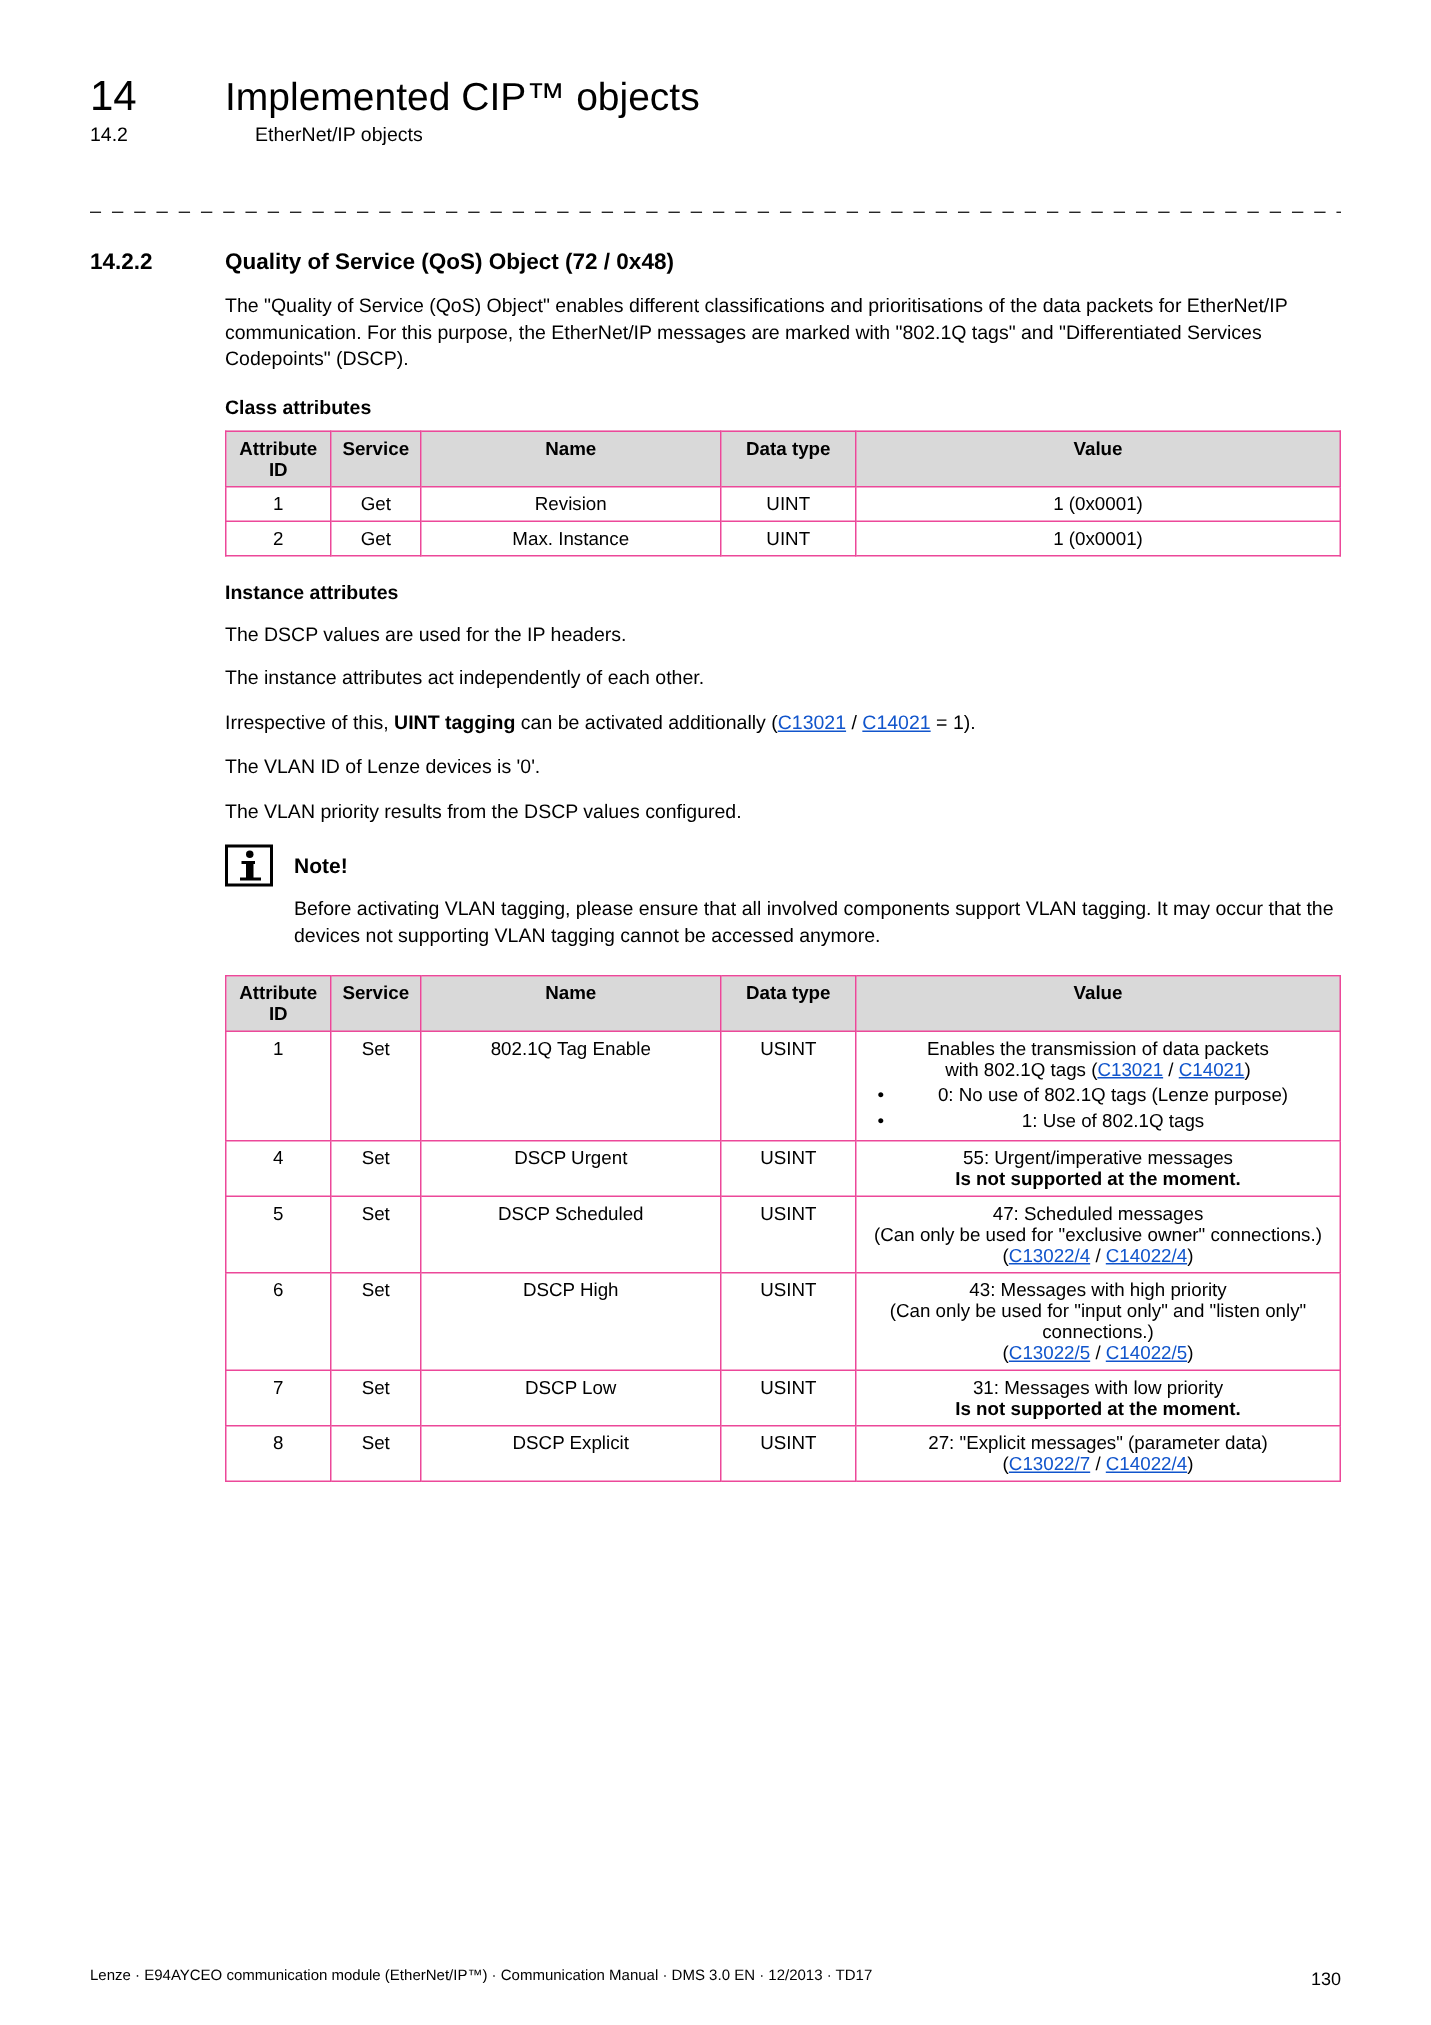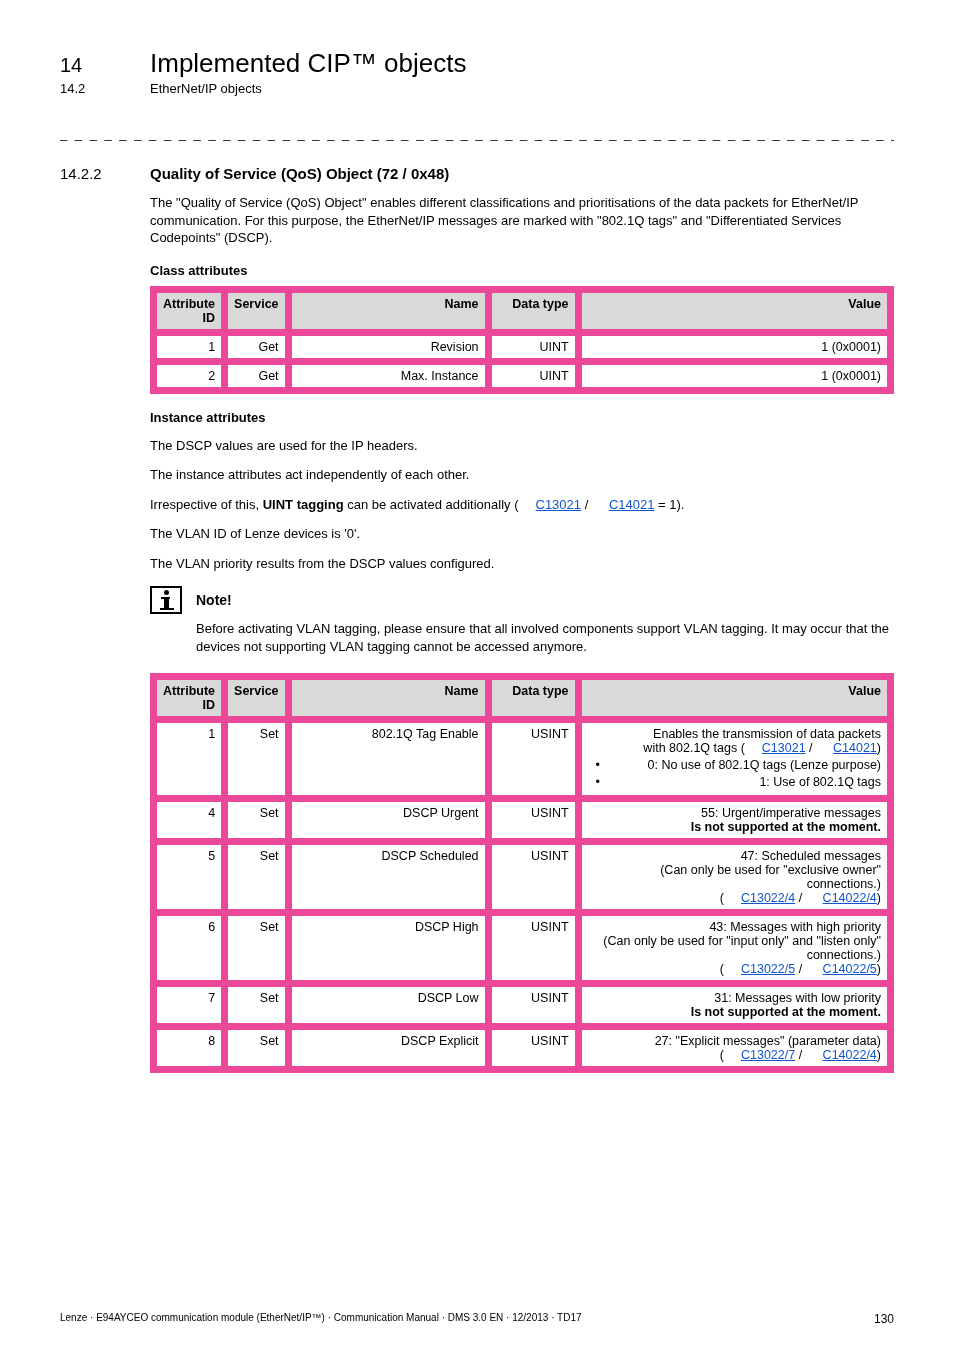--- a/index.html
+++ b/index.html
@@ -15,32 +15,33 @@
     min-height: 1350px;
     box-sizing: border-box;
     padding: 48px 60px 0 60px;
     position: relative;
   }
   .top-header {
     display: flex;
     align-items: baseline;
   }
   .top-header .chap-num {
-    font-size: 20px;
+    font-size: 28px;
     font-weight: 400;
     width: 90px;
   }
   .top-header .chap-title {
     font-size: 26px;
     font-weight: 400;
   }
   .sub-header {
     display: flex;
     align-items: baseline;
     margin-top: 2px;
+    gap: 20px;
   }
   .sub-header .sub-num {
     font-size: 13px;
     width: 90px;
   }
   .sub-header .sub-title {
     font-size: 13px;
   }
   .dash-sep {
     margin: 30px 0 24px 0;
@@ -50,21 +51,21 @@
     overflow: hidden;
     color: #000;
   }
   .section-line {
     display: flex;
     align-items: baseline;
   }
   .section-line .sec-num {
     width: 90px;
     font-size: 15px;
-    font-weight: 400;
+    font-weight: 700;
   }
   .section-line .sec-title {
     font-size: 15px;
     font-weight: 700;
   }
   .indented {
     margin-left: 90px;
   }
   .para {
     margin: 12px 0;
@@ -73,23 +74,23 @@
   .subhead {
     font-weight: 700;
     margin: 16px 0 8px 0;
   }
   table.attr-table {
     border-collapse: collapse;
     width: 100%;
     font-size: 12.5px;
   }
   table.attr-table th, table.attr-table td {
-    border: 7px solid #ec4899;
+    border: 1px solid #ec4899;
     padding: 4px 6px;
-    text-align: right;
+    text-align: center;
     vertical-align: top;
   }
   table.attr-table th {
     background: #d9d9d9;
     font-weight: 700;
   }
   .fixed-cols col.c1 { width: 70px; }
   .fixed-cols col.c2 { width: 60px; }
   .fixed-cols col.c3 { width: 200px; }
   .fixed-cols col.c4 { width: 90px; }
@@ -152,21 +153,20 @@
     font-size: 14px;
     font-weight: 700;
   }
   .note-body {
     margin-left: 46px;
     line-height: 1.35;
   }
   .link {
     color: #1155cc;
     text-decoration: underline;
-    padding-left: 17px;
   }
   .footer {
     position: absolute;
     bottom: 24px;
     left: 60px;
     right: 60px;
     font-size: 10px;
     color: #000;
     display: flex;
     justify-content: space-between;

